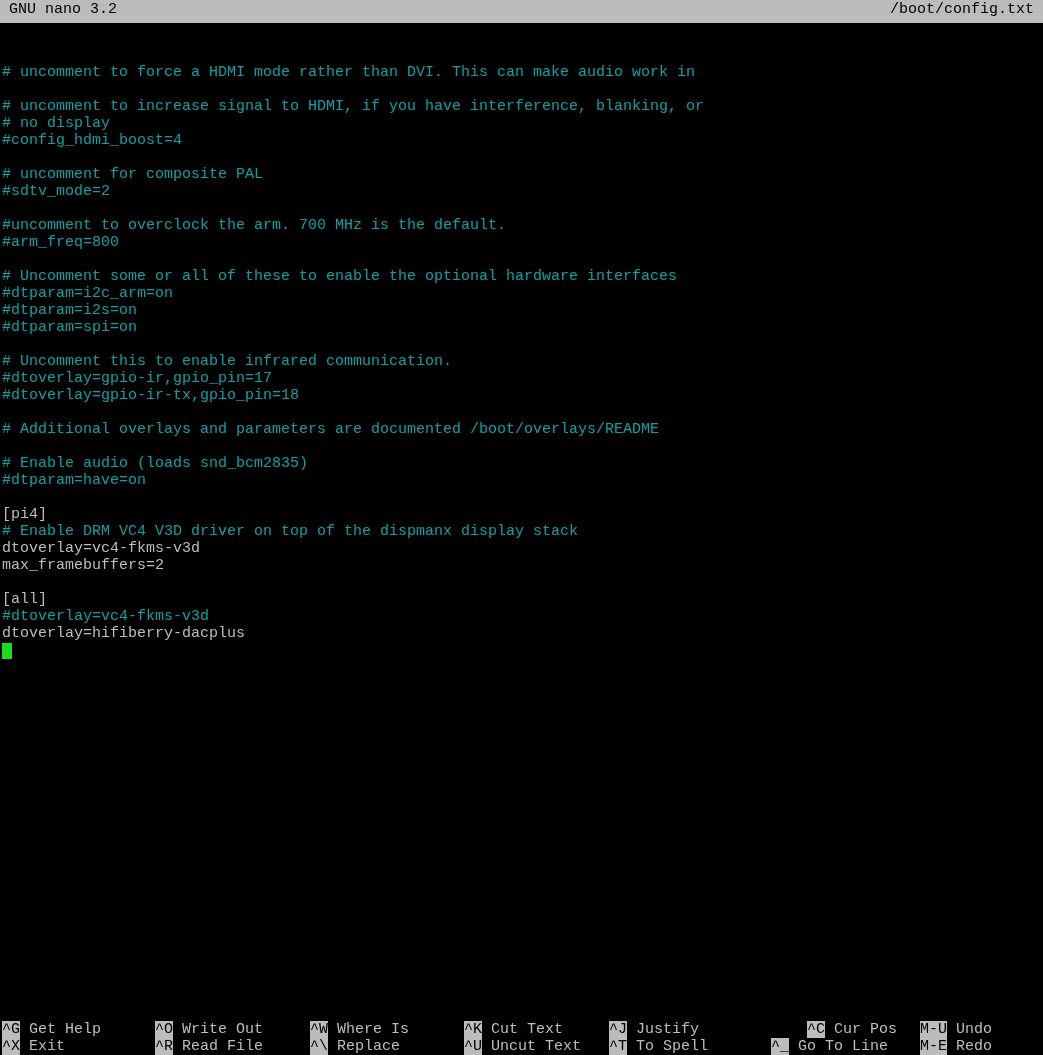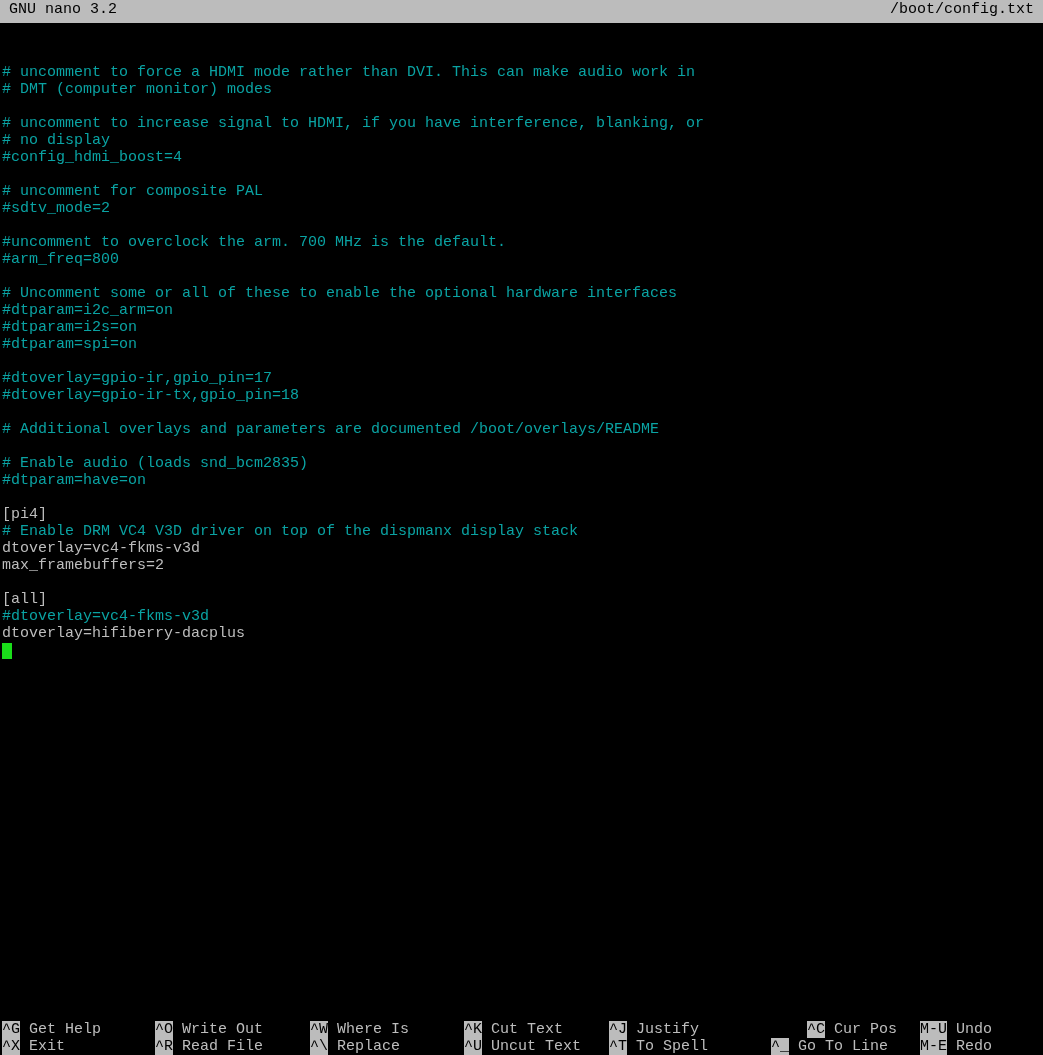--- a/index.html
+++ b/index.html
@@ -53,37 +53,37 @@
 
 <div class="titlebar">
   <span class="app">GNU nano 3.2</span>
   <span class="file">/boot/config.txt</span>
 </div>
 
 <div id="editor">
     <div class="line"> </div>
     <div class="line"> </div>
     <div class="line cyan"># uncomment to force a HDMI mode rather than DVI. This can make audio work in</div>
-    <div class="line cyan"># DMT (computer monitor) modes</div>
     <div class="line"> </div>
     <div class="line cyan"># uncomment to increase signal to HDMI, if you have interference, blanking, or</div>
     <div class="line cyan"># no display</div>
     <div class="line cyan">#config_hdmi_boost=4</div>
     <div class="line"> </div>
     <div class="line cyan"># uncomment for composite PAL</div>
     <div class="line cyan">#sdtv_mode=2</div>
     <div class="line"> </div>
     <div class="line cyan">#uncomment to overclock the arm. 700 MHz is the default.</div>
     <div class="line cyan">#arm_freq=800</div>
     <div class="line"> </div>
     <div class="line cyan"># Uncomment some or all of these to enable the optional hardware interfaces</div>
     <div class="line cyan">#dtparam=i2c_arm=on</div>
     <div class="line cyan">#dtparam=i2s=on</div>
     <div class="line cyan">#dtparam=spi=on</div>
     <div class="line"> </div>
+    <div class="line cyan"># Uncomment this to enable infrared communication.</div>
     <div class="line cyan">#dtoverlay=gpio-ir,gpio_pin=17</div>
     <div class="line cyan">#dtoverlay=gpio-ir-tx,gpio_pin=18</div>
     <div class="line"> </div>
     <div class="line cyan"># Additional overlays and parameters are documented /boot/overlays/README</div>
     <div class="line"> </div>
     <div class="line cyan"># Enable audio (loads snd_bcm2835)</div>
     <div class="line cyan">#dtparam=have=on</div>
     <div class="line"> </div>
     <div class="line">[pi4]</div>
     <div class="line cyan"># Enable DRM VC4 V3D driver on top of the dispmanx display stack</div>

